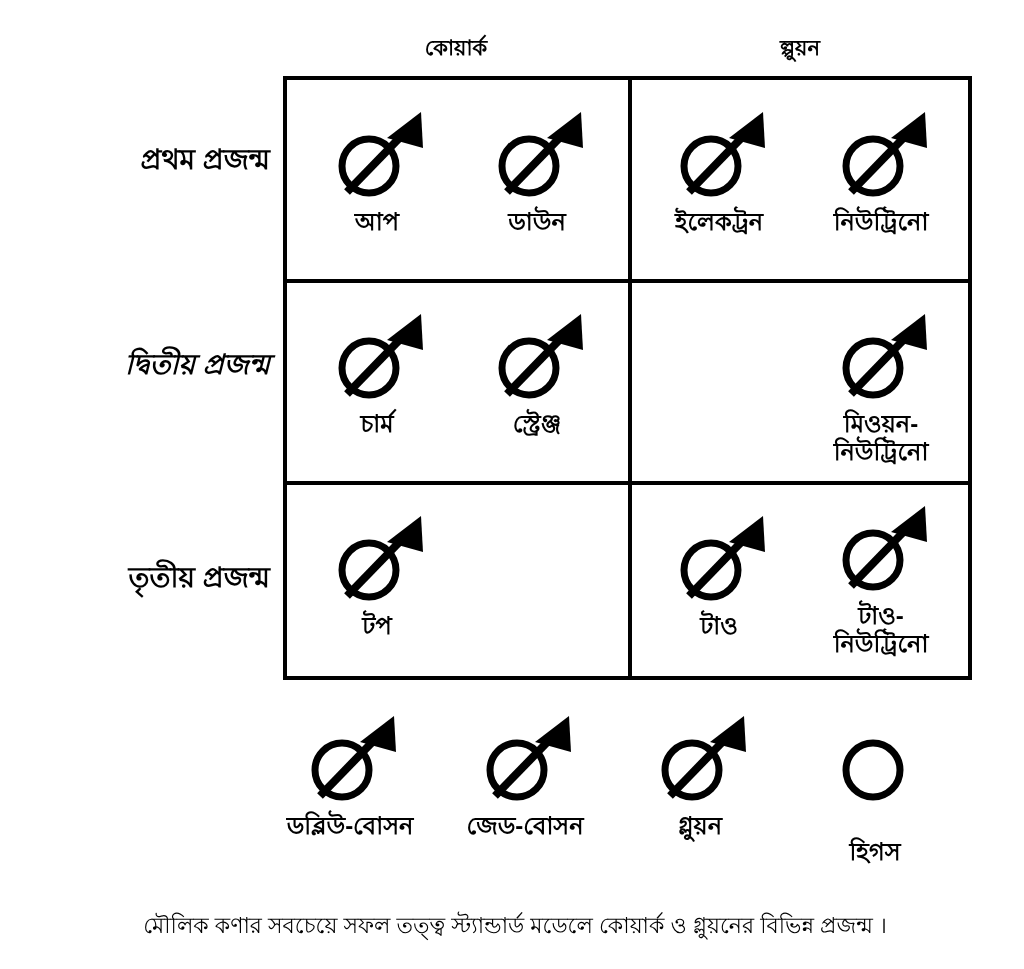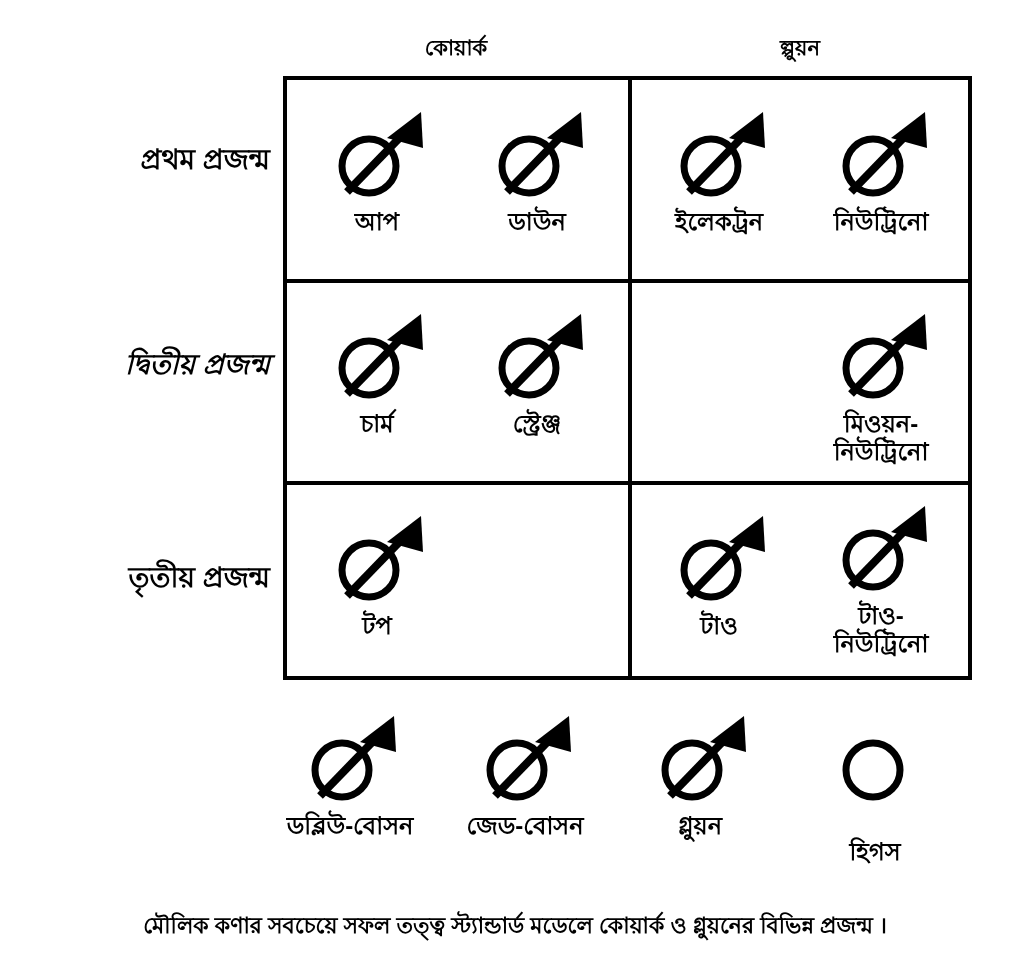--- a/index.html
+++ b/index.html
@@ -110,21 +110,21 @@
   }
 
   
   #caption {
     position: absolute;
     left: 50px;
     top: 908px;
     width: 930px;
     text-align: center;
     font-size: 22px;
-    font-weight: 700;
+    font-weight: 400;
     white-space: nowrap;
   }
 </style>
 </head>
 <body>
 
 <div class="page">
 
   <div class="col-head" id="col-head-quark">কোয়ার্ক</div>
   <div class="col-head" id="col-head-lepton">ল্পুয়ন</div>

